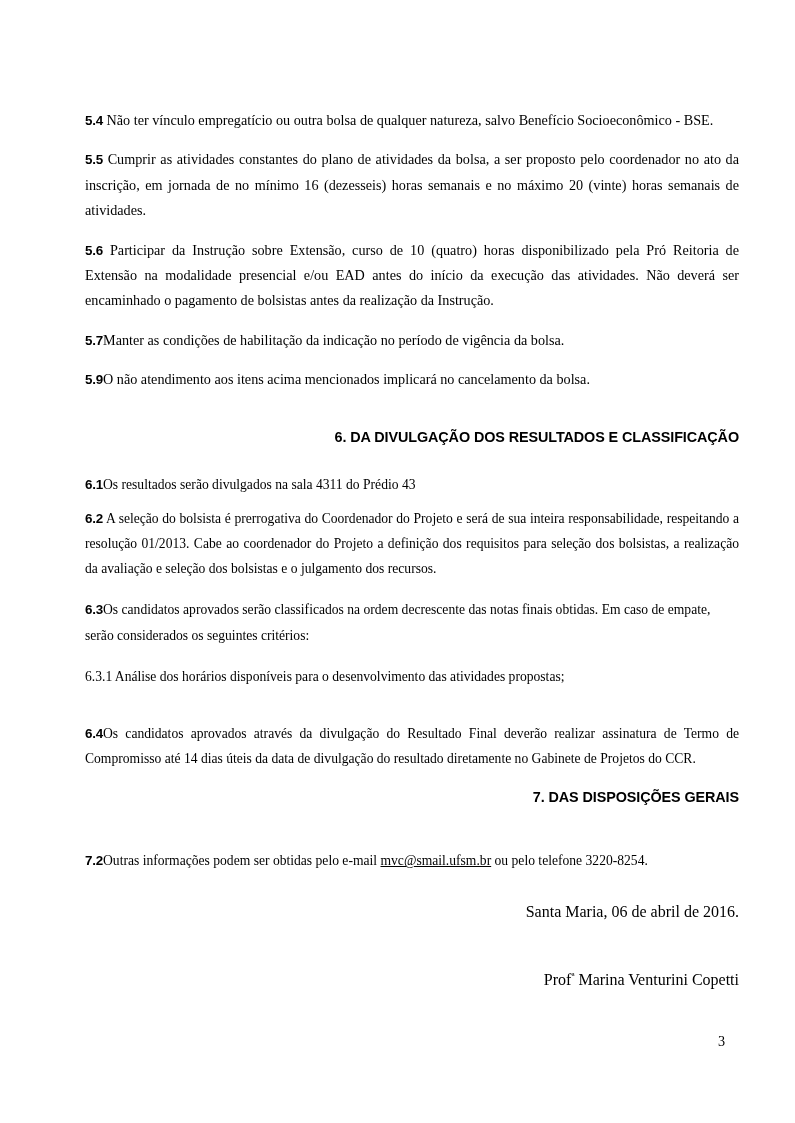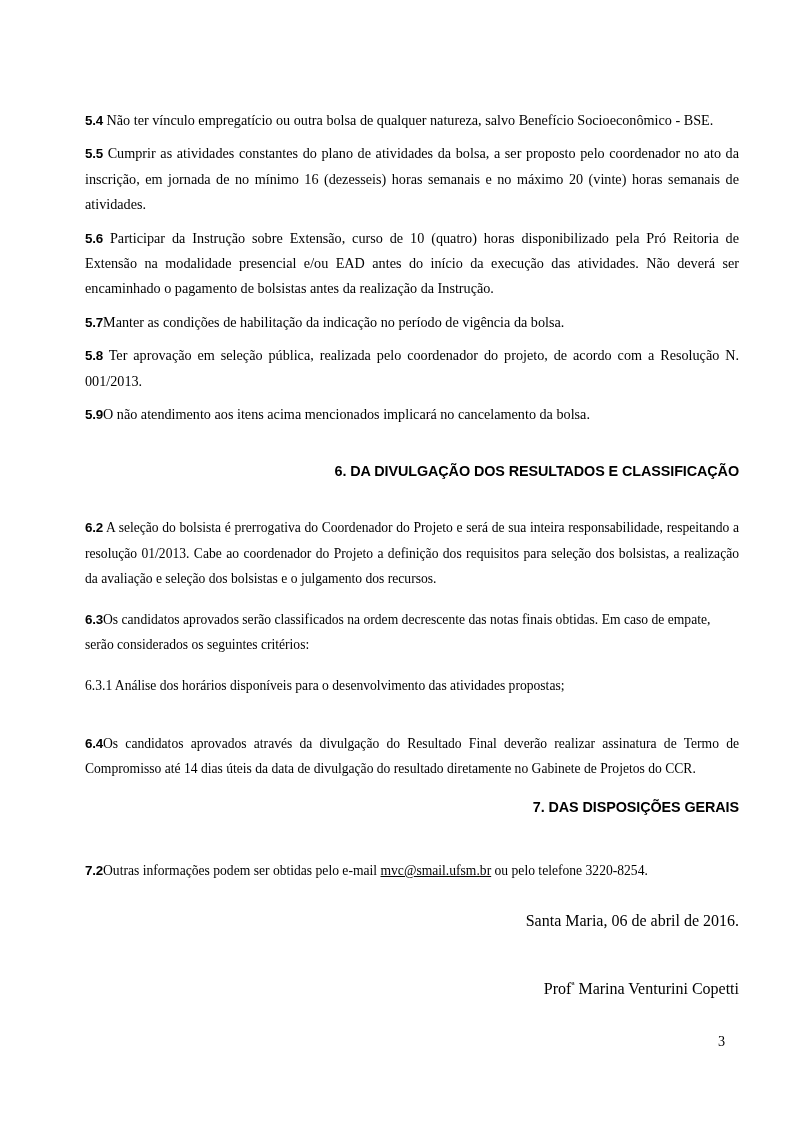--- a/index.html
+++ b/index.html
@@ -40,21 +40,21 @@
     font-size: 14.2px;
     line-height: 25.4px;
   }
   .para.sec6 {
     font-size: 13.6px;
     line-height: 25.2px;
   }
   .para.tight {
     text-align: left;
   }
-  .para + .para { margin-top: 8px; }
+  .para + .para { margin-top: 14px; }
 
   .gap-sm { height: 9px; }
   .gap-md { height: 16px; }
   .gap-lg { height: 25px; }
   .gap-xl { height: 34px; }
 
   
   .num {
     font-family: "Liberation Sans", "DejaVu Sans", sans-serif;
     font-weight: bold;
@@ -120,30 +120,30 @@
   <div class="content">
 
     <p class="para sec5"><span class="num">5.4</span><span> <span>Não ter vínculo empregatício ou outra bolsa de qualquer natureza, salvo Benefício Socioeconômico - BSE.</span></span></p>
 
     <p class="para sec5"><span class="num">5.5</span><span> <span>Cumprir as atividades constantes do plano de atividades da bolsa, a ser proposto pelo coordenador no ato da inscrição, em jornada de no mínimo 16 (dezesseis) horas semanais e no máximo 20 (vinte) horas semanais de atividades.</span></span></p>
 
     <p class="para sec5"><span class="num">5.6</span><span> <span>Participar da Instrução sobre Extensão, curso de 10 (quatro) horas disponibilizado pela Pró Reitoria de Extensão na modalidade presencial e/ou EAD antes do início da execução das atividades. Não deverá ser encaminhado o pagamento de bolsistas antes da realização da Instrução.</span></span></p>
 
     <p class="para sec5 tight"><span class="num">5.7</span><span><span>Manter as condições de habilitação da indicação no período de vigência da bolsa.</span></span></p>
 
-    <p class="para sec5"><span class="num">5.8</span><span> <span>Ter aprovação em seleção pública, realizada pelo coordenador do projeto, de acordo com a Resolução N. 001/2013.</span></span></p>
 
     <p class="para sec5 tight"><span class="num">5.9</span><span><span>O não atendimento aos itens acima mencionados implicará no cancelamento da bolsa.</span></span></p>
 
     <div class="gap-xl"></div>
 
     <p class="heading">6. DA DIVULGAÇÃO DOS RESULTADOS E CLASSIFICAÇÃO</p>
 
     <div class="gap-lg"></div>
 
+    <p class="para sec6 tight"><span class="num">6.1</span><span><span>Os resultados serão divulgados na sala 4311 do Prédio 43</span></span></p>
 
     <div class="gap-sm"></div>
 
     <p class="para sec6"><span class="num">6.2</span><span> <span>A seleção do bolsista é prerrogativa do Coordenador do Projeto e será de sua inteira responsabilidade, respeitando a resolução 01/2013. Cabe ao coordenador do Projeto a definição dos requisitos para seleção dos bolsistas, a realização da avaliação e seleção dos bolsistas e o julgamento dos recursos.</span></span></p>
 
     <div class="gap-md"></div>
 
     <p class="para sec6 tight"><span class="num">6.3</span><span><span>Os candidatos aprovados serão classificados na ordem decrescente das notas finais obtidas. Em caso de empate, serão considerados os seguintes critérios:</span></span></p>
 
     <div class="gap-md"></div>

